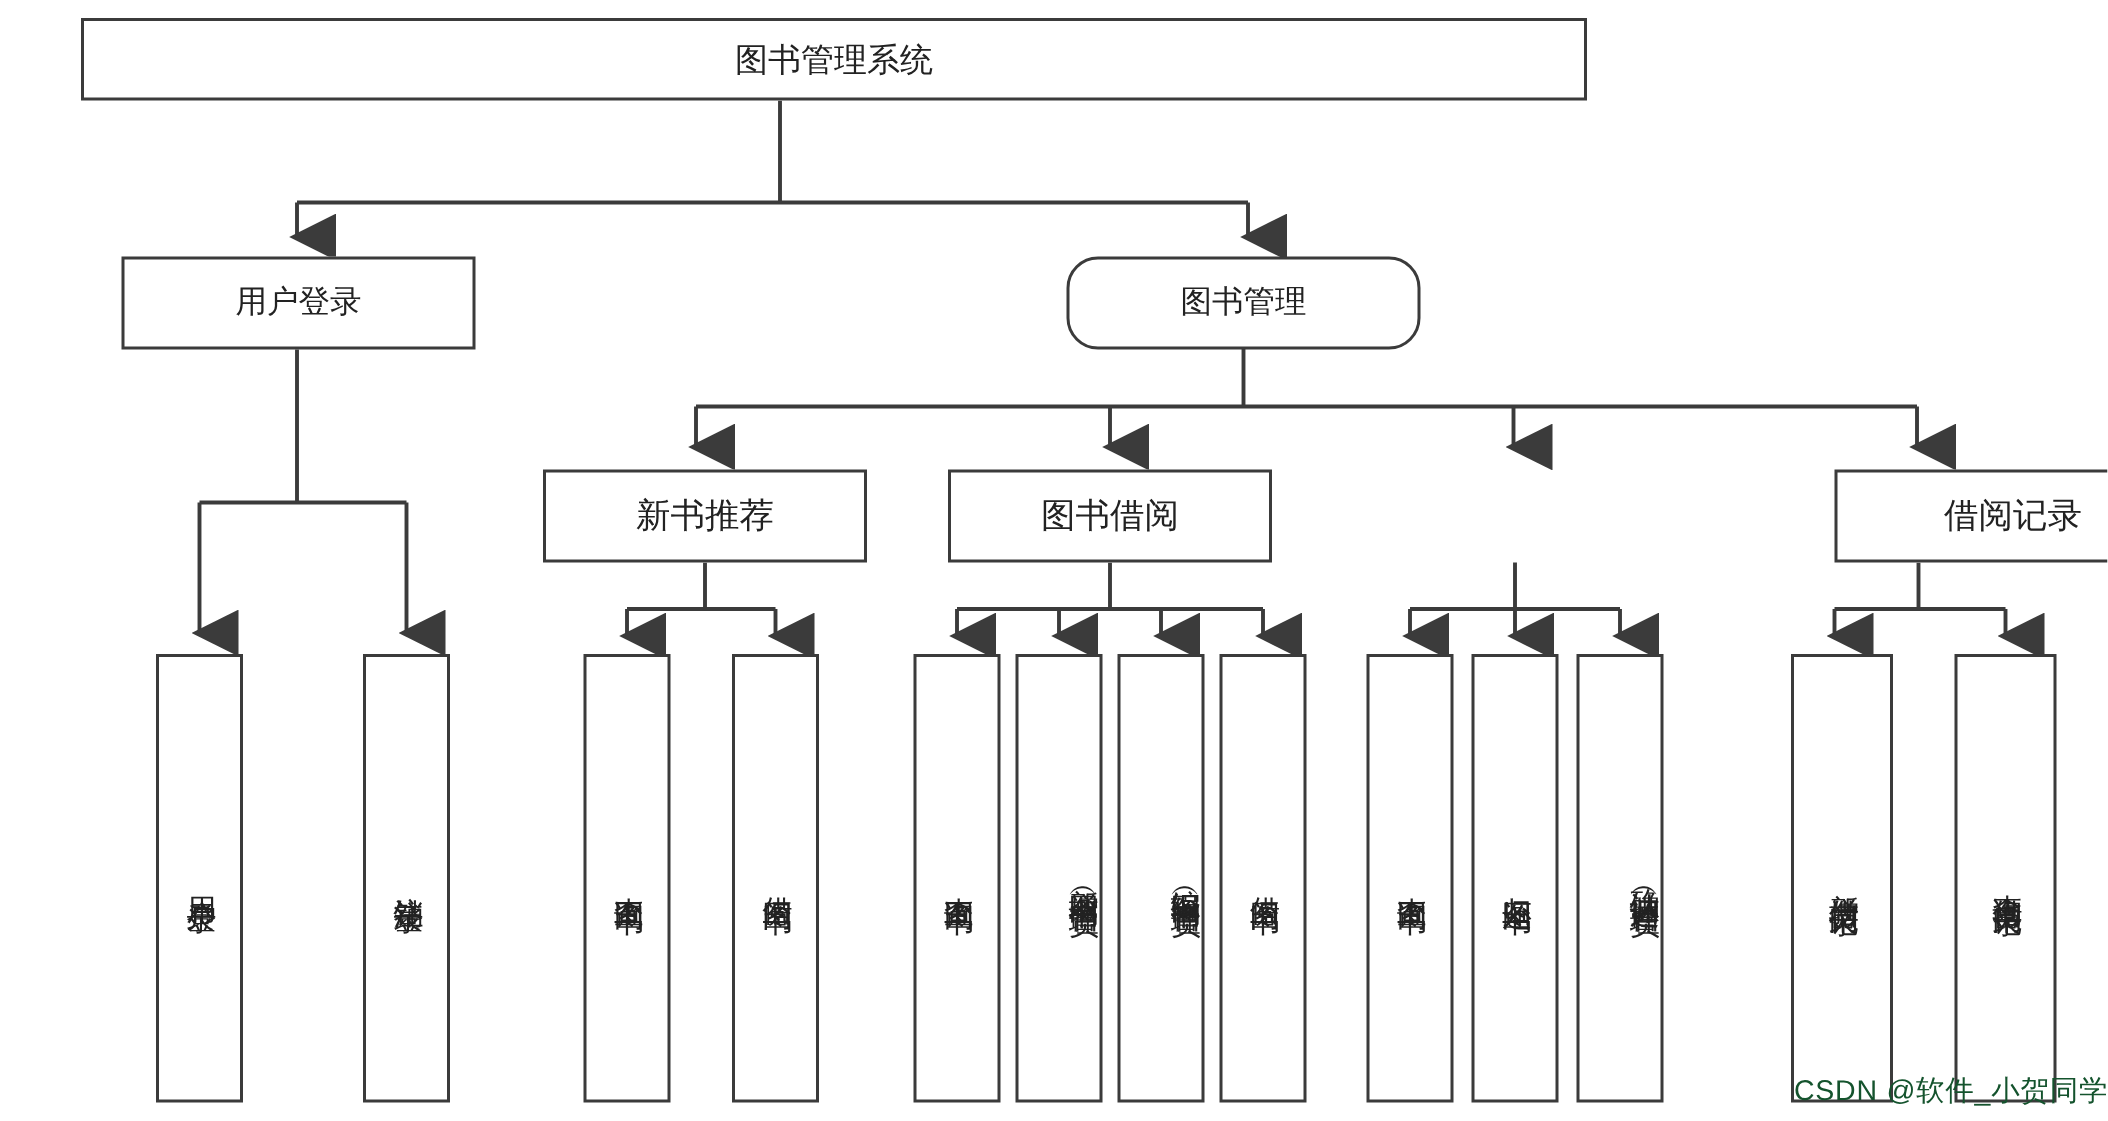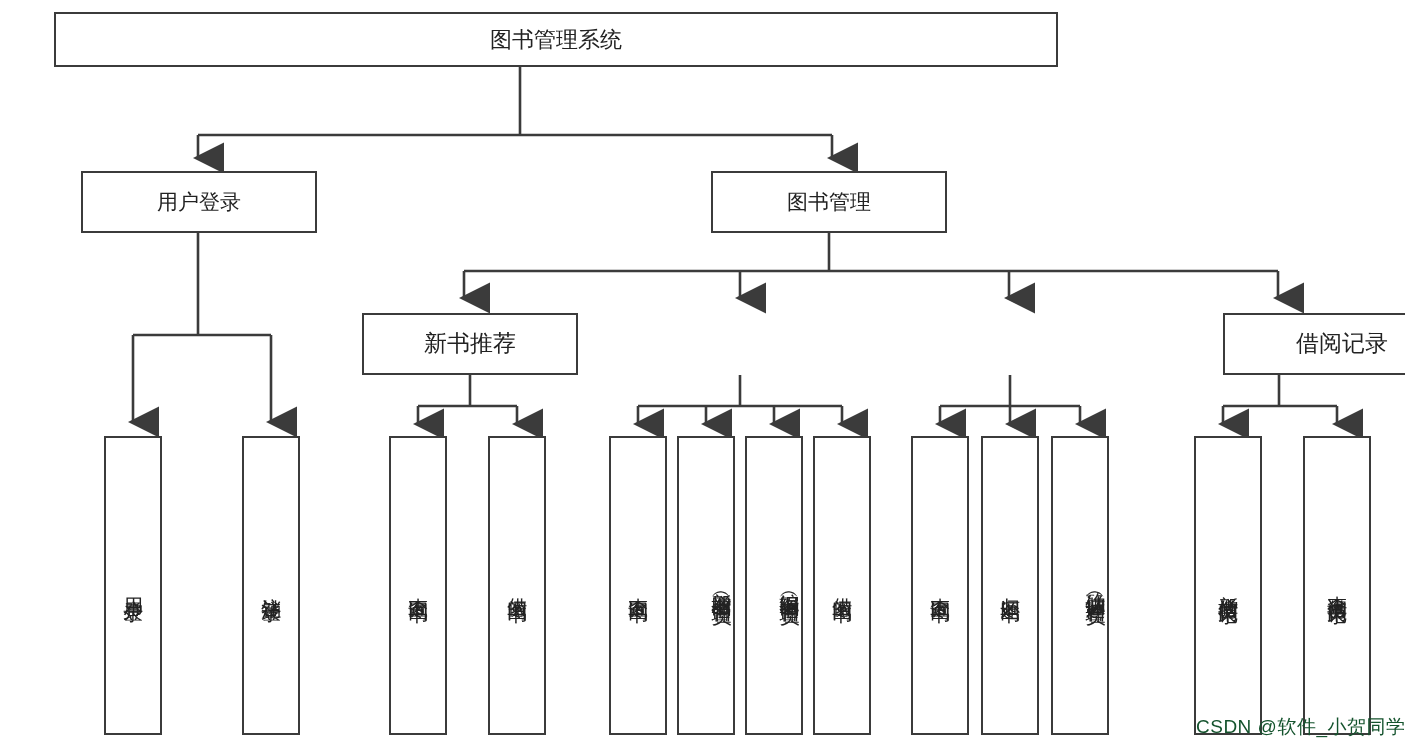--- a/index.html
+++ b/index.html
@@ -126,26 +126,29 @@
     </g>
   </svg>
 
   <div class="node root" style="left:18px; top:12px; width:1004px; height:55px;margin-left:36px;">
     <span>图书管理系统</span>
   </div>
 
   <div class="node level2" style="left:81px; top:171px; width:236px; height:62px;">
     <span>用户登录</span>
   </div>
-  <div class="node level2" style="left:711px; top:171px; width:236px; height:62px;">
+  <div class="node level2" style="left:711px; top:171px; width:236px; height:62px;border-radius:21px;">
     <span>图书管理</span>
   </div>
 
   <div class="node level3" style="left:362px; top:313px; width:216px; height:62px;">
     <span>新书推荐</span>
+  </div>
+  <div class="node level3" style="left:632px; top:313px; width:216px; height:62px;">
+    <span>图书借阅</span>
   </div>
   <div class="node level3" style="left:1223px; top:313px; width:238px; height:62px;">
     <span>借阅记录</span>
   </div>
 
   <div class="node leaf" style="left:104px; top:436px; width:58px; height:299px;">
     <span class="vtext">用户登录</span>
   </div>
   <div class="node leaf" style="left:242px; top:436px; width:58px; height:299px;">
     <span class="vtext">注销登录</span>

